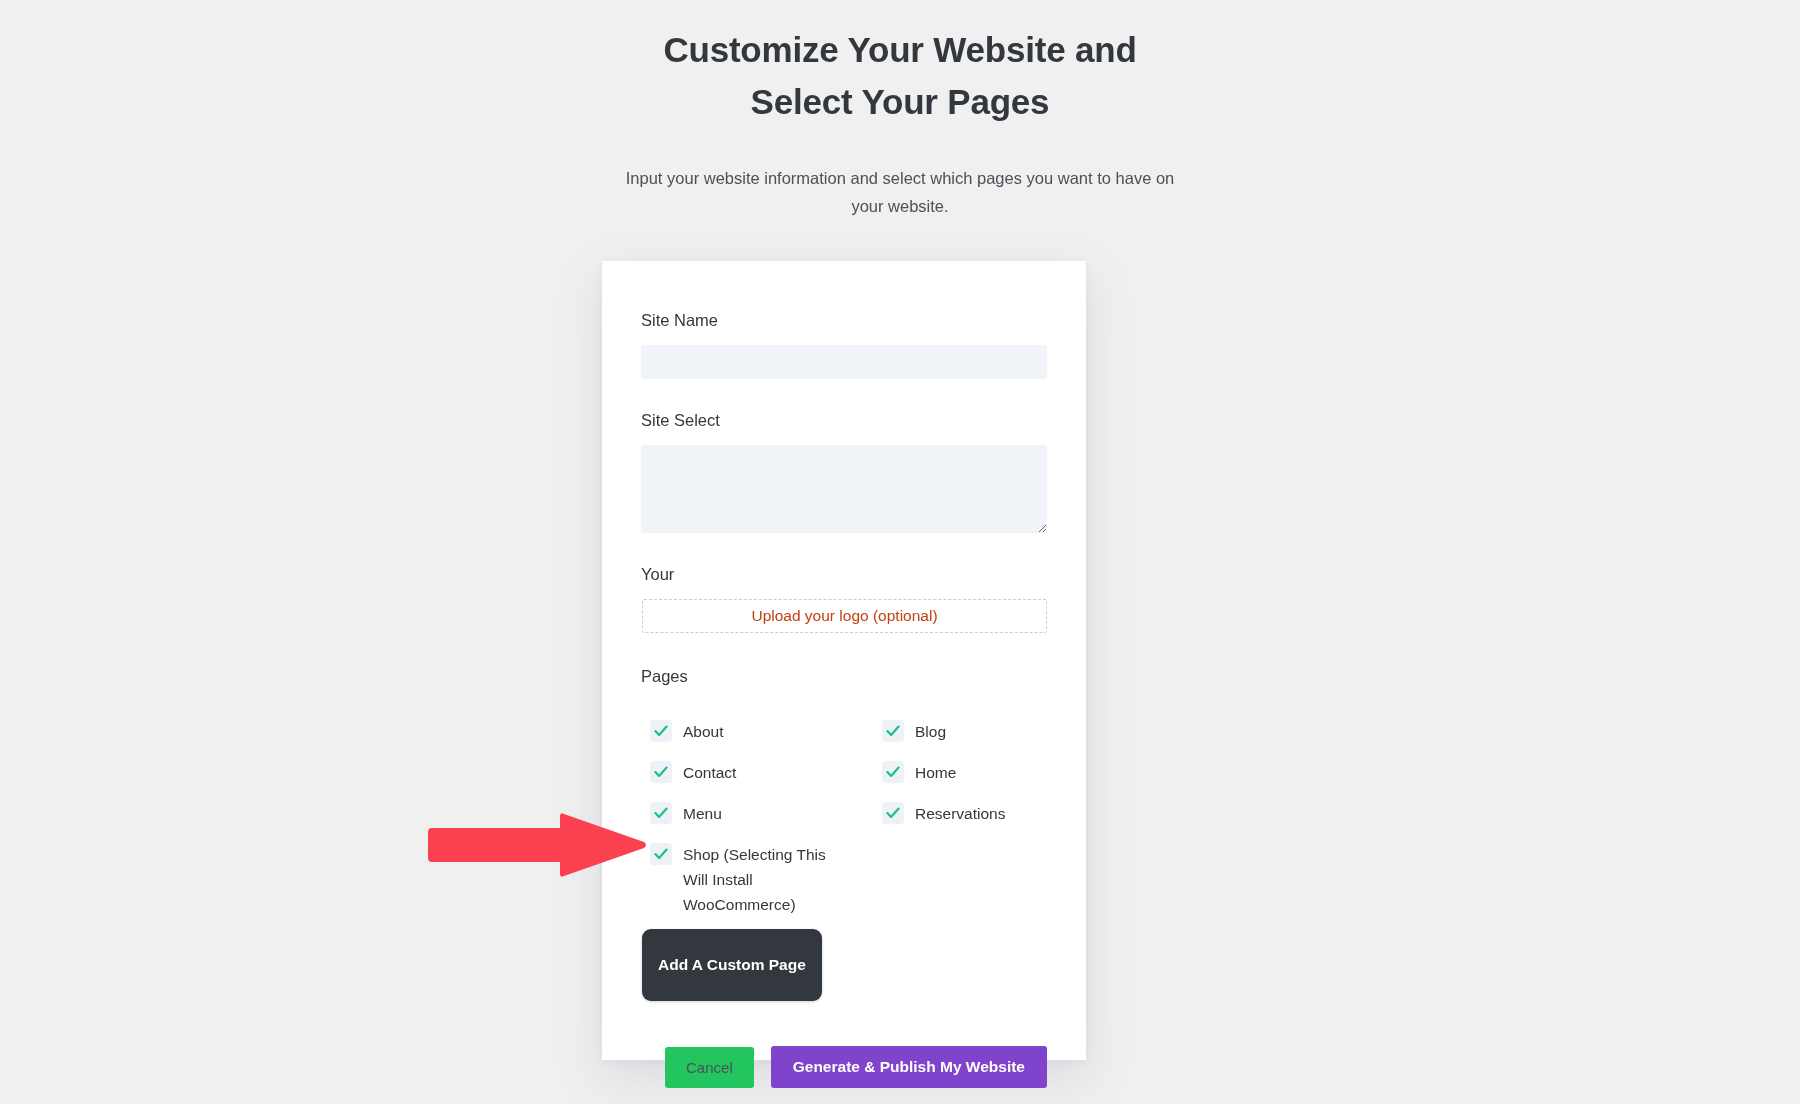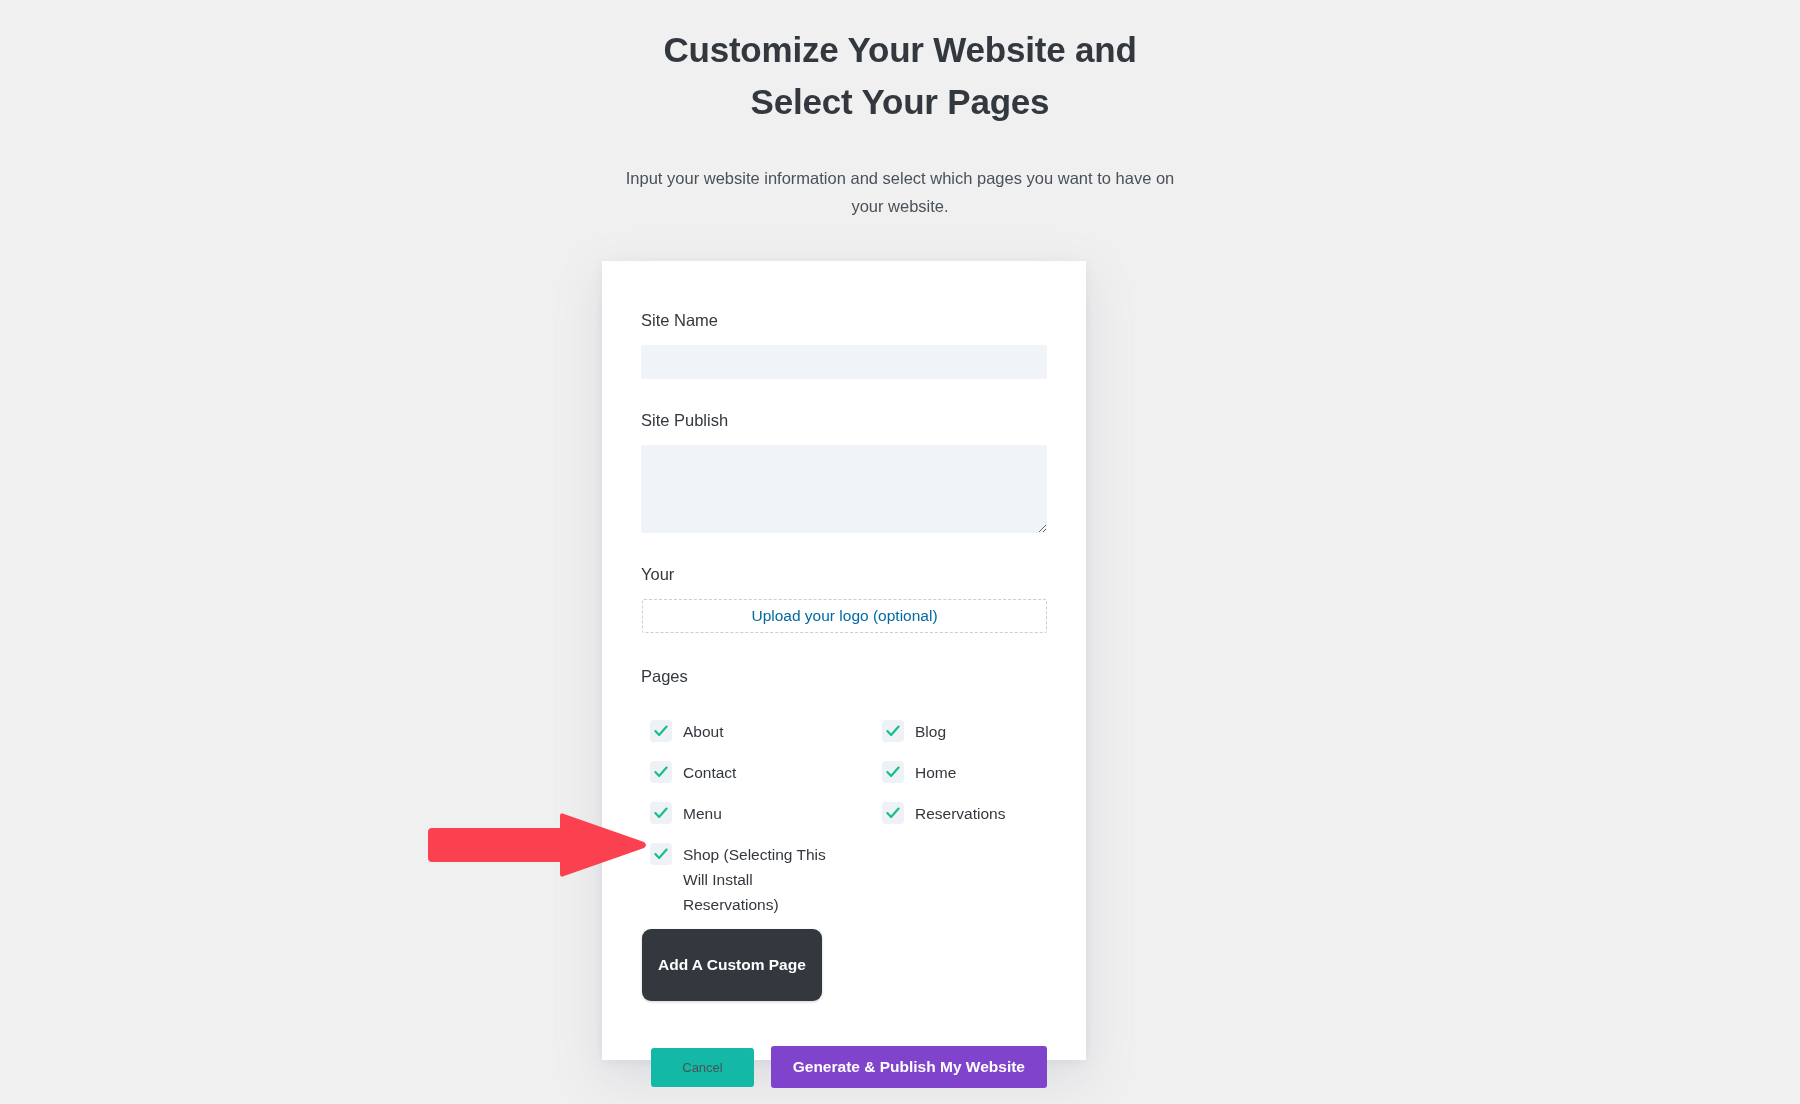--- a/index.html
+++ b/index.html
@@ -111,21 +111,21 @@
     display: flex;
     align-items: center;
     justify-content: center;
     border: 1px dashed #c9ced6;
     border-radius: 2px;
     background: #ffffff;
     cursor: pointer;
   }
   #logo-dropzone-label {
     font-size: 15.5px;
-    color: #0369a1;
+    color: #c2410c;
   }
 
   
   #pages-block { margin-bottom: 0; }
   #pages-grid {
     margin-top: 32px;
     display: grid;
     grid-template-columns: 232px 1fr;
     column-gap: 0;
     row-gap: 0;
@@ -175,26 +175,26 @@
   }
 
   #card-footer {
     display: flex;
     justify-content: flex-end;
     align-items: center;
     gap: 17px;
     padding: 45px 39px 0 39px;
   }
   #cancel-button {
-    background: #14b8a6;
+    background: #22c55e;
     color: #4b525a;
-    font-size: 13px;
+    font-size: 15px;
     border: none;
     border-radius: 3px;
-    padding: 12px 31px;
+    padding: 12px 21px;
     cursor: pointer;
     font-family: inherit;
   }
   #generate-button {
     background: #8044cc;
     color: #ffffff;
     font-size: 15.5px;
     font-weight: bold;
     border: none;
     border-radius: 3px;
@@ -225,21 +225,21 @@
   <div id="form-card">
 
     <div id="card-body">
 
       <div class="field-block">
         <label class="field-label">Site Name</label>
         <input class="text-input" type="text" value="" style="">
       </div>
 
       <div id="slogan-block" class="field-block">
-        <label class="field-label">Site Publish</label>
+        <label class="field-label">Site Select</label>
         <textarea class="text-area" style=""></textarea>
       </div>
 
       <div id="logo-block">
         <label class="field-label" style="margin-bottom:0;">Your</label>
         <div id="logo-dropzone">
           <span id="logo-dropzone-label">Upload your logo (optional)</span>
         </div>
       </div>
 
@@ -301,21 +301,21 @@
             </span>
             <span class="page-label">Reservations</span>
           </div>
 
           <div class="page-option">
             <span class="checkbox">
               <svg width="14" height="12" viewBox="0 0 14 12" aria-hidden="true">
                 <path d="M1.4 6.1 L5.1 9.9 L12.6 1.6" fill="none" stroke="#17c08a" stroke-width="2.2" stroke-linecap="round" stroke-linejoin="round"></path>
               </svg>
             </span>
-            <span class="page-label">Shop (Selecting This Will Install Reservations)</span>
+            <span class="page-label">Shop (Selecting This Will Install WooCommerce)</span>
           </div>
 
         </div>
       </div>
 
       <div id="add-page-row">
         <button id="add-custom-page-button">Add A Custom Page</button>
       </div>
 
     </div>

